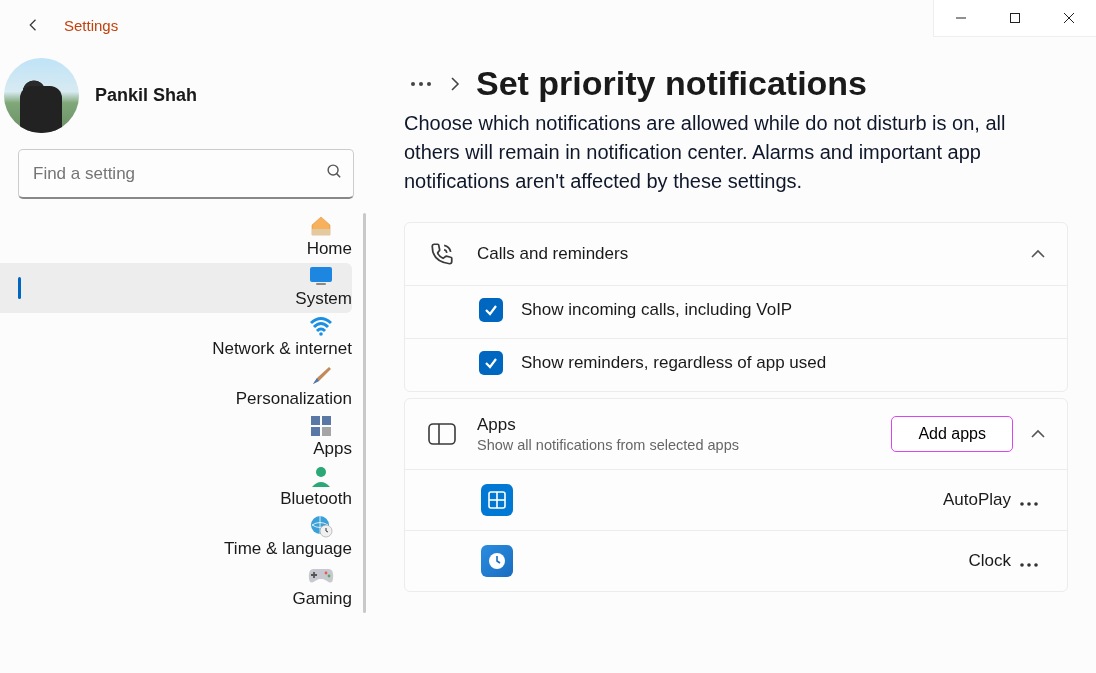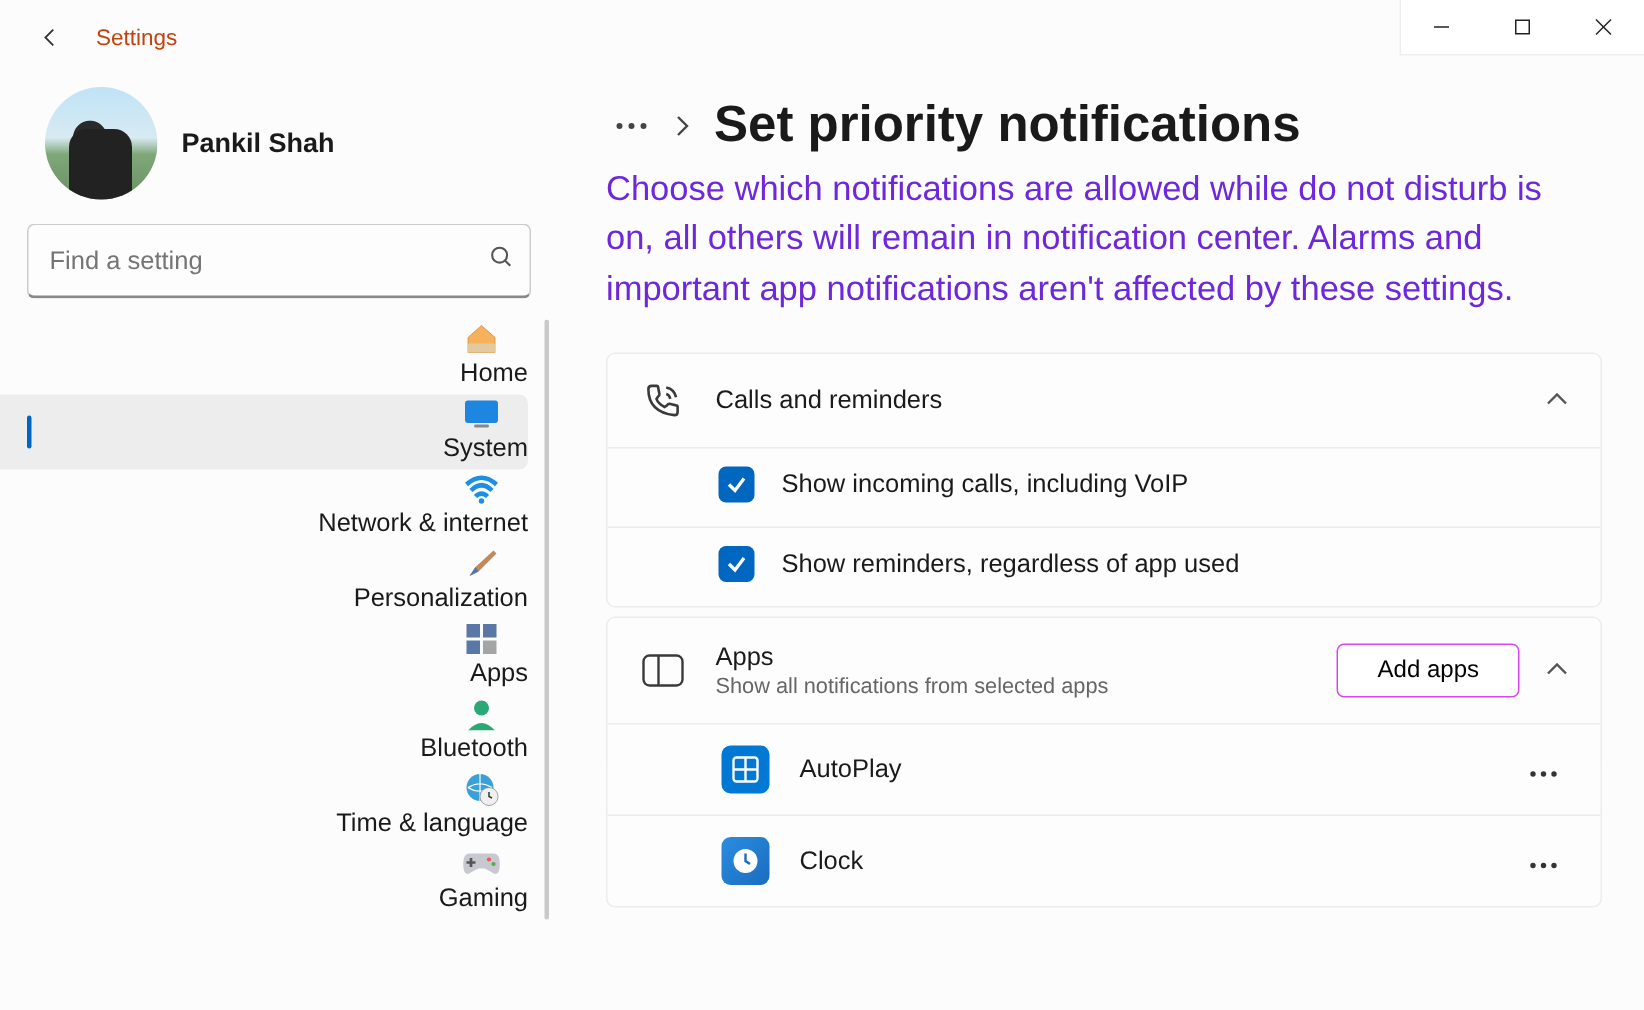--- a/index.html
+++ b/index.html
@@ -49,21 +49,21 @@
   .layout { display: flex; height: calc(100% - 50px); }
 
   
   .sidebar {
     width: 372px;
     padding: 8px 0 0 0;
     flex-shrink: 0;
   }
   .profile {
     display: flex; align-items: center;
-    padding: 0 18px 16px 30px;
+    padding: 0 18px 16px 4px;
   }
   .avatar {
     width: 75px; height: 75px; border-radius: 50%;
     background: radial-gradient(circle at 40% 45%, #2a2a2a 0%, #2a2a2a 18%, transparent 19%),
                 linear-gradient(180deg, #bfe3f7 0%, #d8eaf2 45%, #7fa778 60%, #6a8f64 100%);
     position: relative;
     overflow: hidden;
   }
   .avatar::after {
     content:'';
@@ -140,21 +140,21 @@
     color:#444;
     display:flex; align-items:center; justify-content:center;
   }
   .dots-btn { width:34px; font-size:22px; letter-spacing:2px; }
   .chev { width:34px; }
   .page-title {
     font-size: 34px; font-weight: 600;
     margin-left: 4px;
   }
   .description {
-    font-size: 23px; color: #6d28d9;
+    font-size: 20px; color: #0f172a;
     line-height: 1.45;
     margin-bottom: 26px;
     max-width: 660px;
   }
 
   .card {
     background: #fdfdfd;
     border: 1px solid #ececec;
     border-radius: 6px;
     margin-bottom: 6px;
@@ -194,20 +194,21 @@
     cursor:pointer;
     flex-shrink:0;
   }
   .checkbox svg { stroke:#fff; }
   .subrow-label { font-size:17px; }
 
   .approw {
     border-top:1px solid #ececec;
     display:flex; align-items:center;
     padding: 14px 20px 14px 76px;
+    text-align: right;
   }
   .appicon {
     width:32px; height:32px; border-radius:6px;
     background:#0078d4;
     margin-right:20px;
     display:flex; align-items:center; justify-content:center;
     flex-shrink:0;
   }
   .appname { font-size:17px; flex:1; }
   .app-more {

